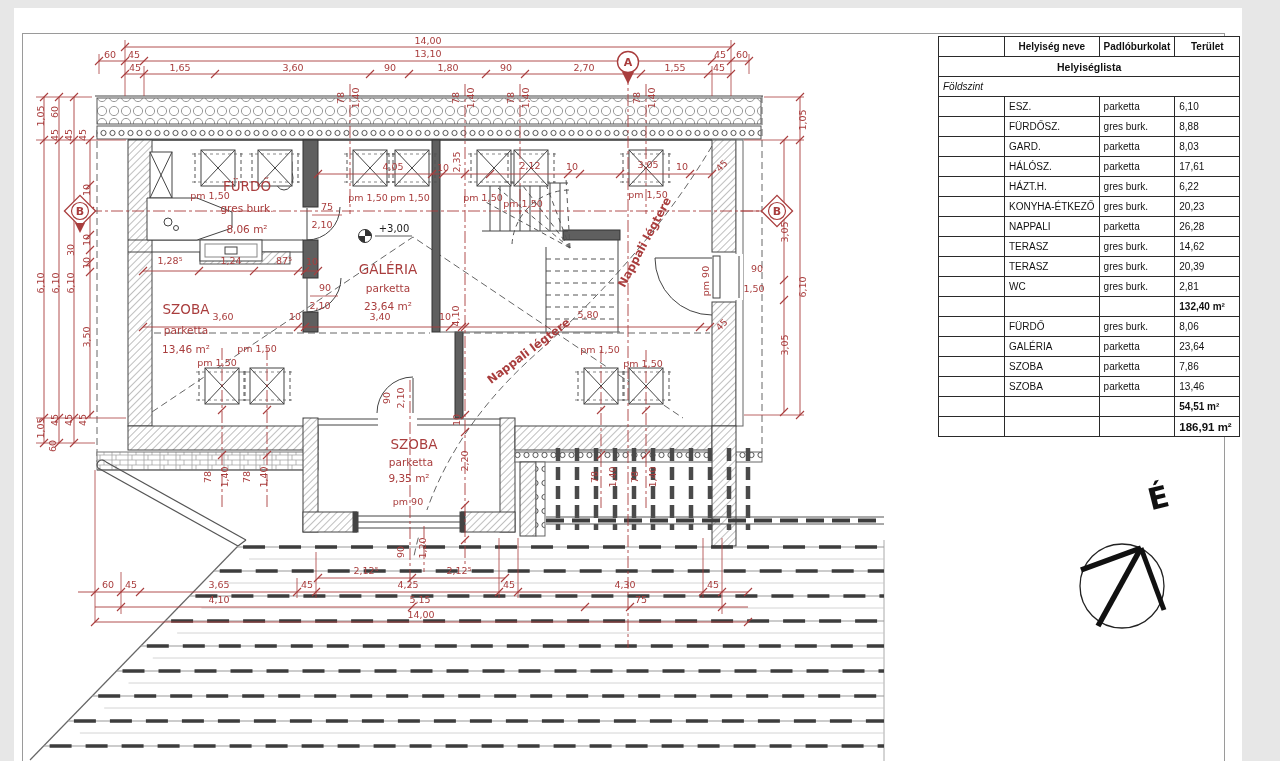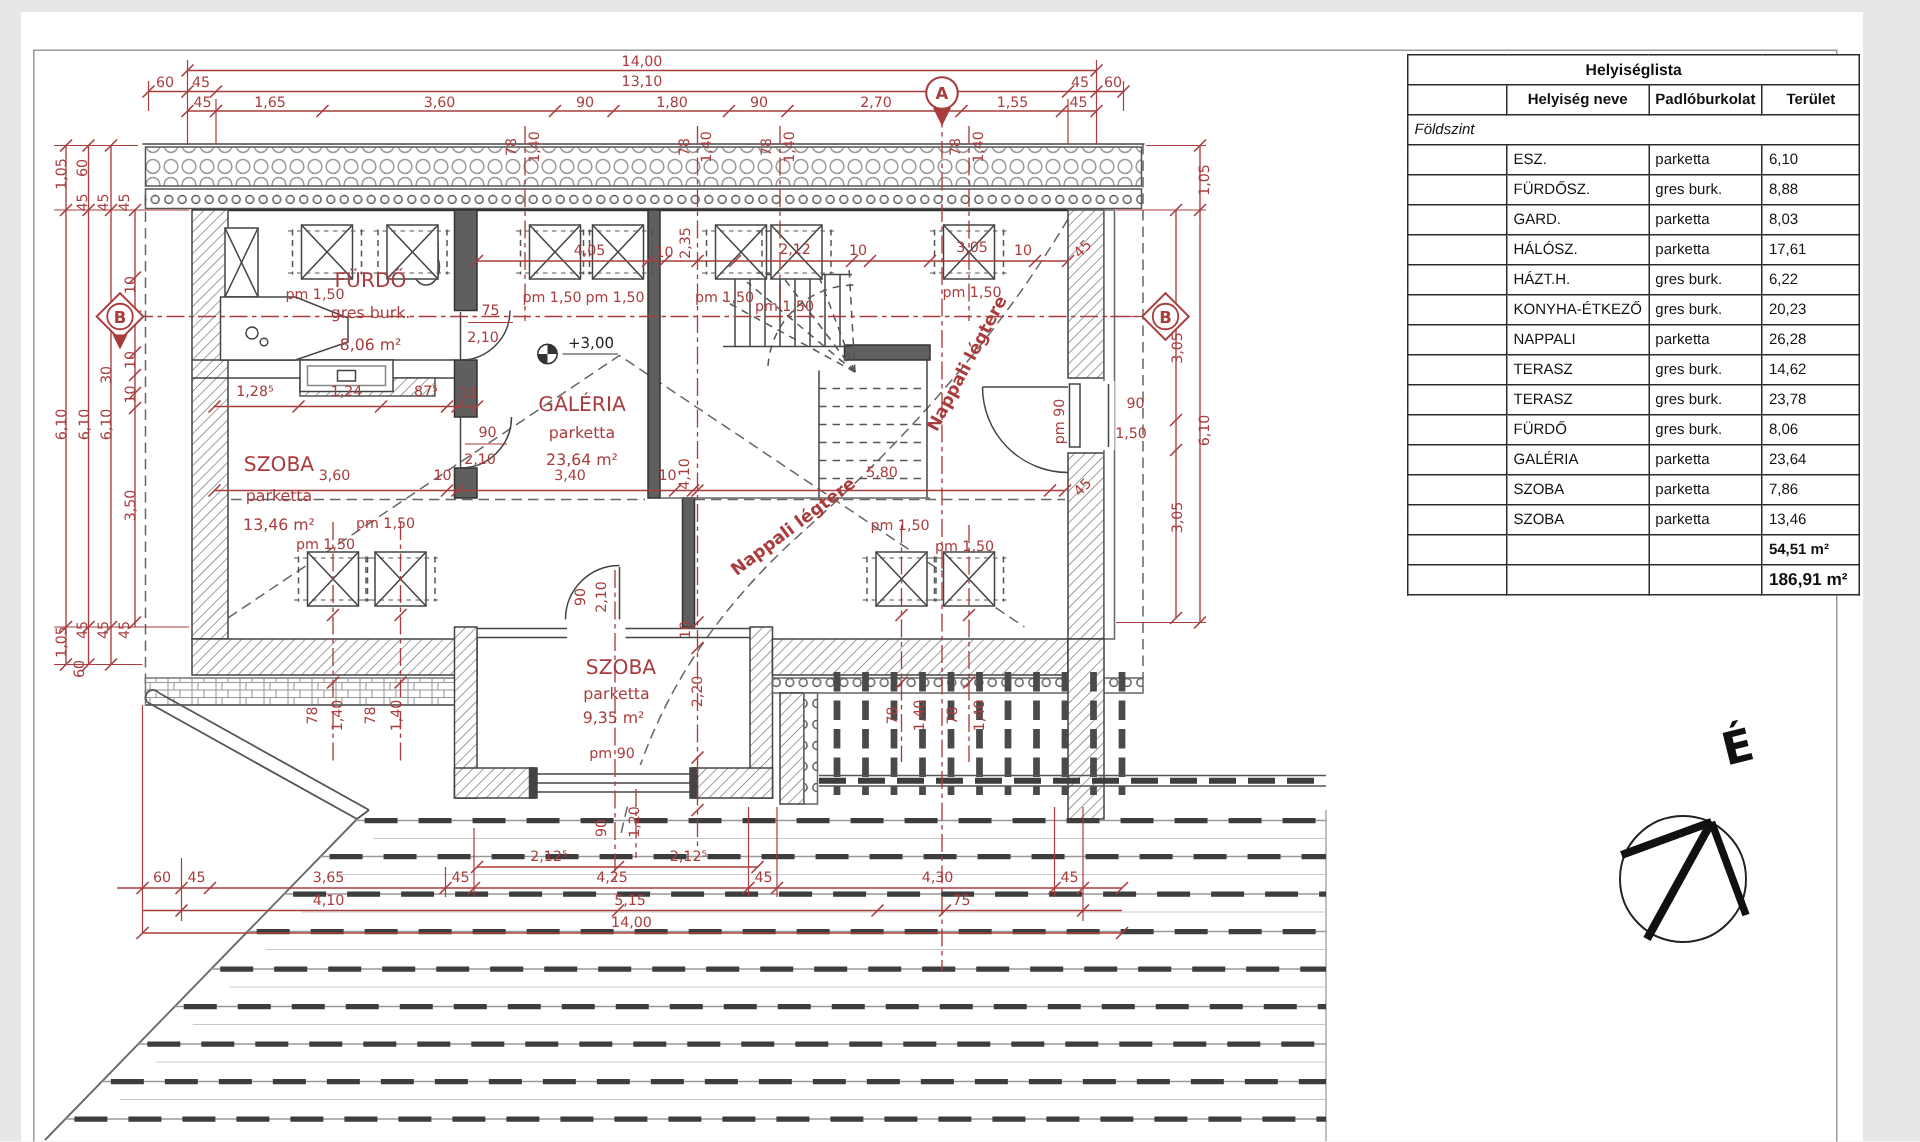--- a/index.html
+++ b/index.html
@@ -610,29 +610,29 @@
 <div class="table-wrap">
   <table class="rt" id="room-table">
     <colgroup>
         <col style="width:66px">
         <col style="width:92px">
         <col style="width:64px">
         <col style="width:65px">
       </colgroup>
     <tbody id="rt-body">
         <tr>
-          <td colspan="4" class="title">Helyiséglista</td>
-        </tr>
-        <tr>
           <td></td>
           <td class="hd">Helyiség neve</td>
           <td class="hd">Padlóburkolat</td>
           <td class="hd">Terület</td>
         </tr>
         <tr>
+          <td colspan="4" class="title">Helyiséglista</td>
+        </tr>
+        <tr>
           <td colspan="4" class="sec">Földszint</td>
         </tr>
         <tr>
           <td></td>
           <td>ESZ.</td>
           <td>parketta</td>
           <td>6,10</td>
         </tr>
         <tr>
           <td></td>
@@ -673,21 +673,33 @@
         <tr>
           <td></td>
           <td>TERASZ</td>
           <td>gres burk.</td>
           <td>14,62</td>
         </tr>
         <tr>
           <td></td>
           <td>TERASZ</td>
           <td>gres burk.</td>
-          <td>23,78</td>
+          <td>20,39</td>
+        </tr>
+        <tr>
+          <td></td>
+          <td>WC</td>
+          <td>gres burk.</td>
+          <td>2,81</td>
+        </tr>
+        <tr>
+          <td></td>
+          <td></td>
+          <td></td>
+          <td class="subtot">132,40 m²</td>
         </tr>
         <tr>
           <td></td>
           <td>FÜRDŐ</td>
           <td>gres burk.</td>
           <td>8,06</td>
         </tr>
         <tr>
           <td></td>
           <td>GALÉRIA</td>

